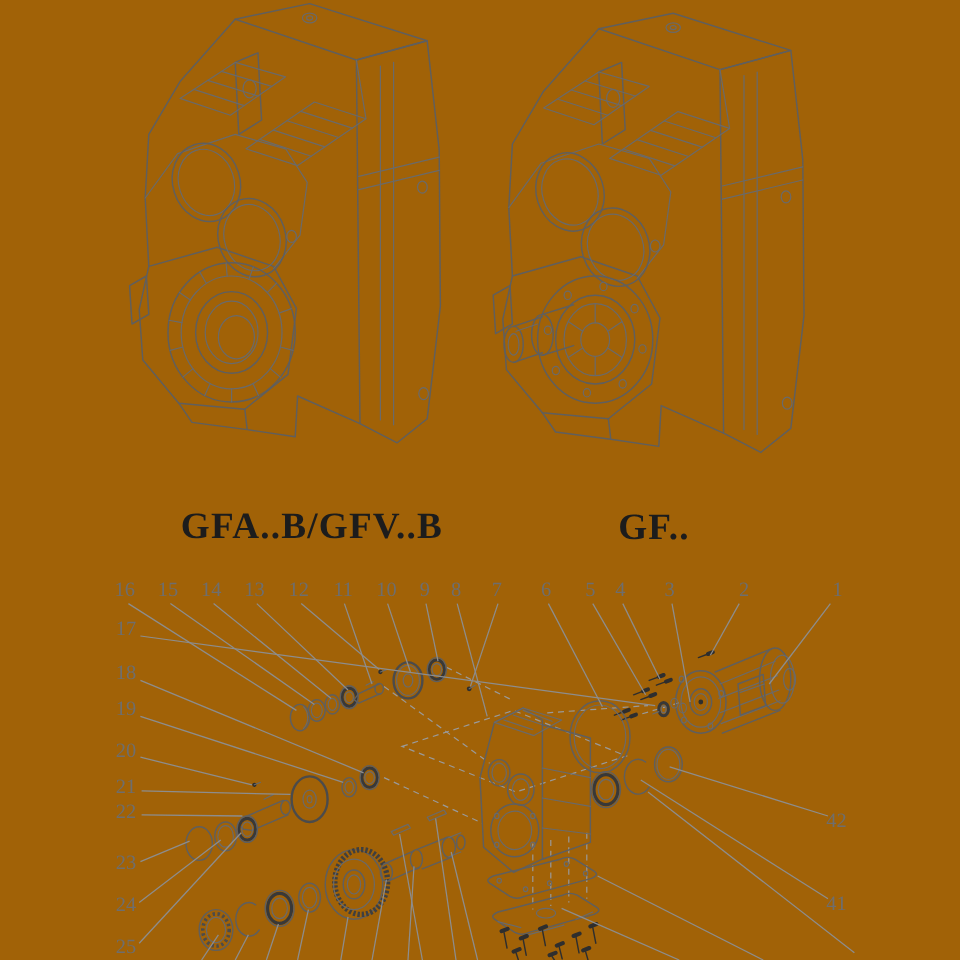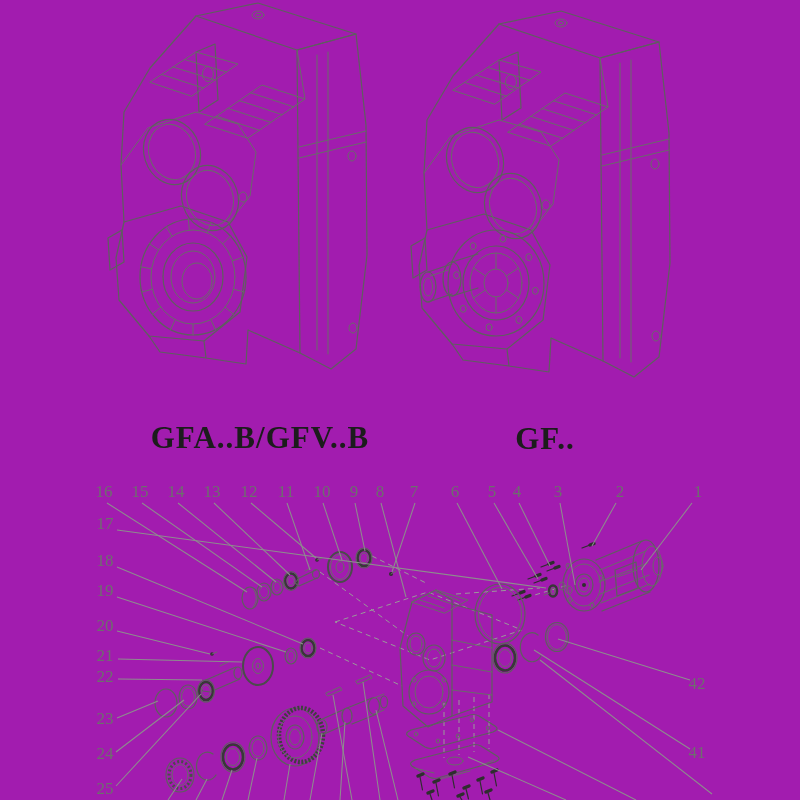--- a/index.html
+++ b/index.html
@@ -1,16 +1,16 @@
 <!DOCTYPE html>
 <html><head>
 <meta charset="utf-8">
 <style>
   html,body{margin:0;padding:0;background:#ffffff;}
-  #page{position:relative;width:800px;height:800px;background:#a21caf;overflow:hidden;
+  #page{position:relative;width:800px;height:800px;background:#a16207;overflow:hidden;
         font-family:"Liberation Serif", serif;}
   svg{position:absolute;left:0;top:0;}
   .ln{fill:none;stroke:#5f5f5f;stroke-width:1.2;stroke-linejoin:round;stroke-linecap:round;}
   .lnt{fill:none;stroke:#6a6a6a;stroke-width:1;stroke-linejoin:round;stroke-linecap:round;}
   .thick{fill:none;stroke:#4b4b4b;stroke-width:2;}
   .dark{fill:none;stroke:#383838;stroke-width:2.6;}
   .leader{stroke:#8d8d8d;stroke-width:1.05;fill:none;}
   .dashed{stroke:#9a9a9a;stroke-width:1;fill:none;stroke-dasharray:5 4;}
   .callout{font-family:"Liberation Serif",serif;font-size:17px;fill:#6e6e6e;}
   .figlabel{font-family:"Liberation Serif",serif;font-weight:bold;font-size:31px;fill:#1c1c1c;

